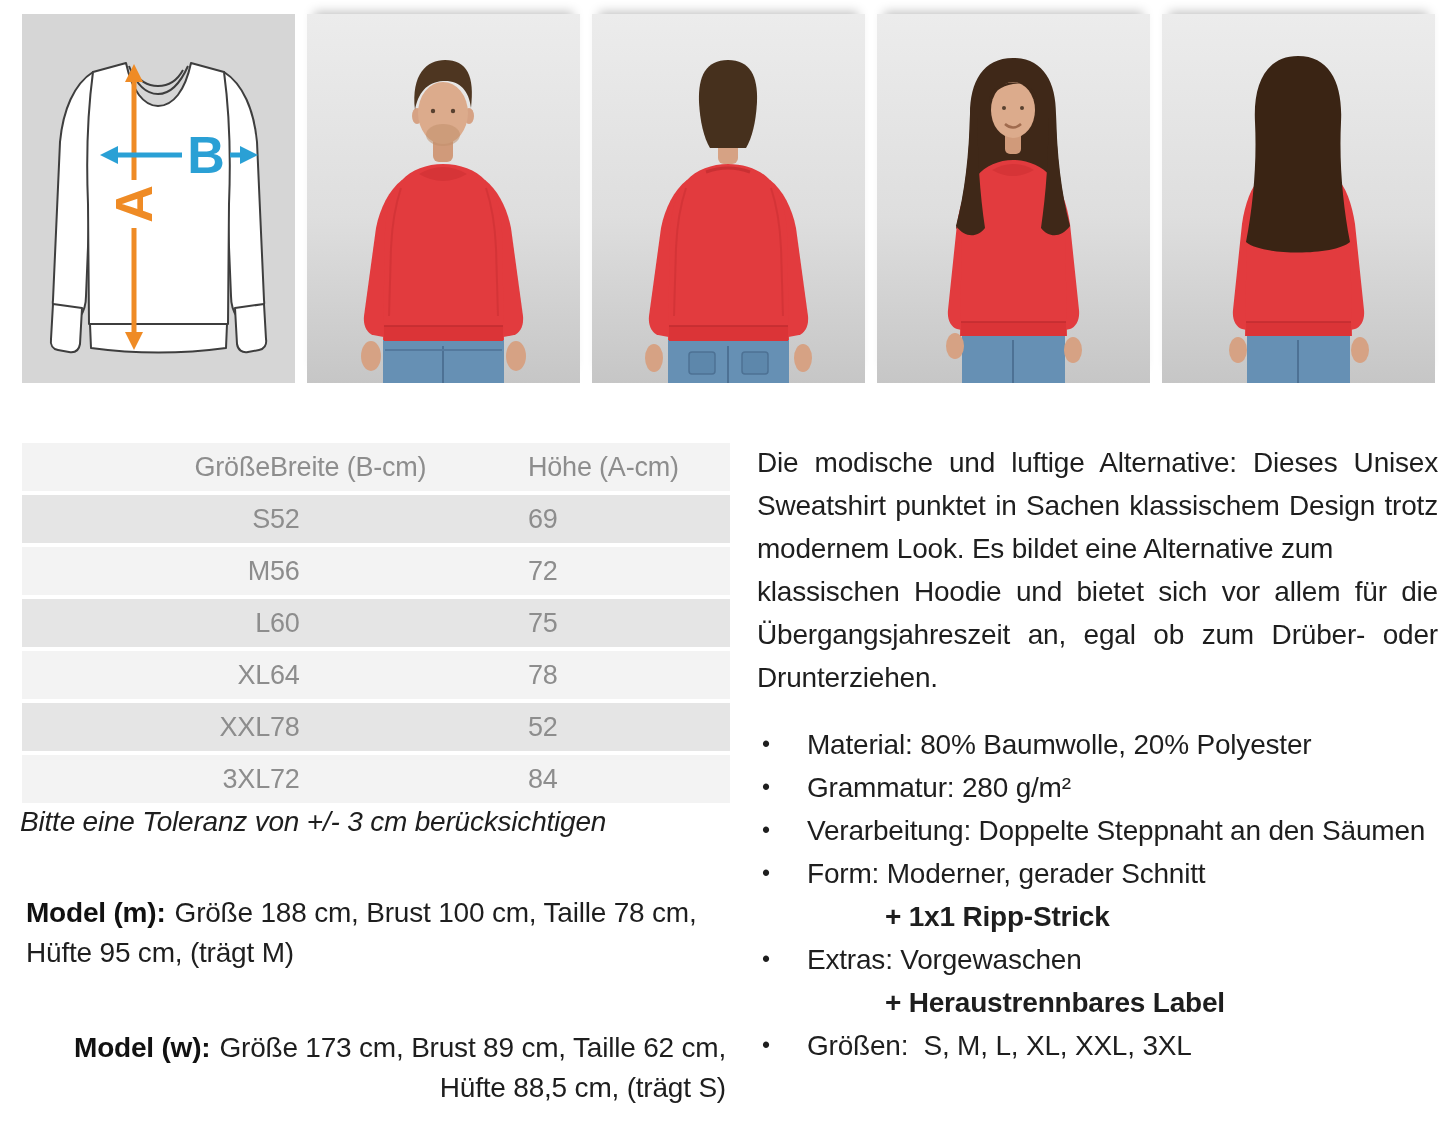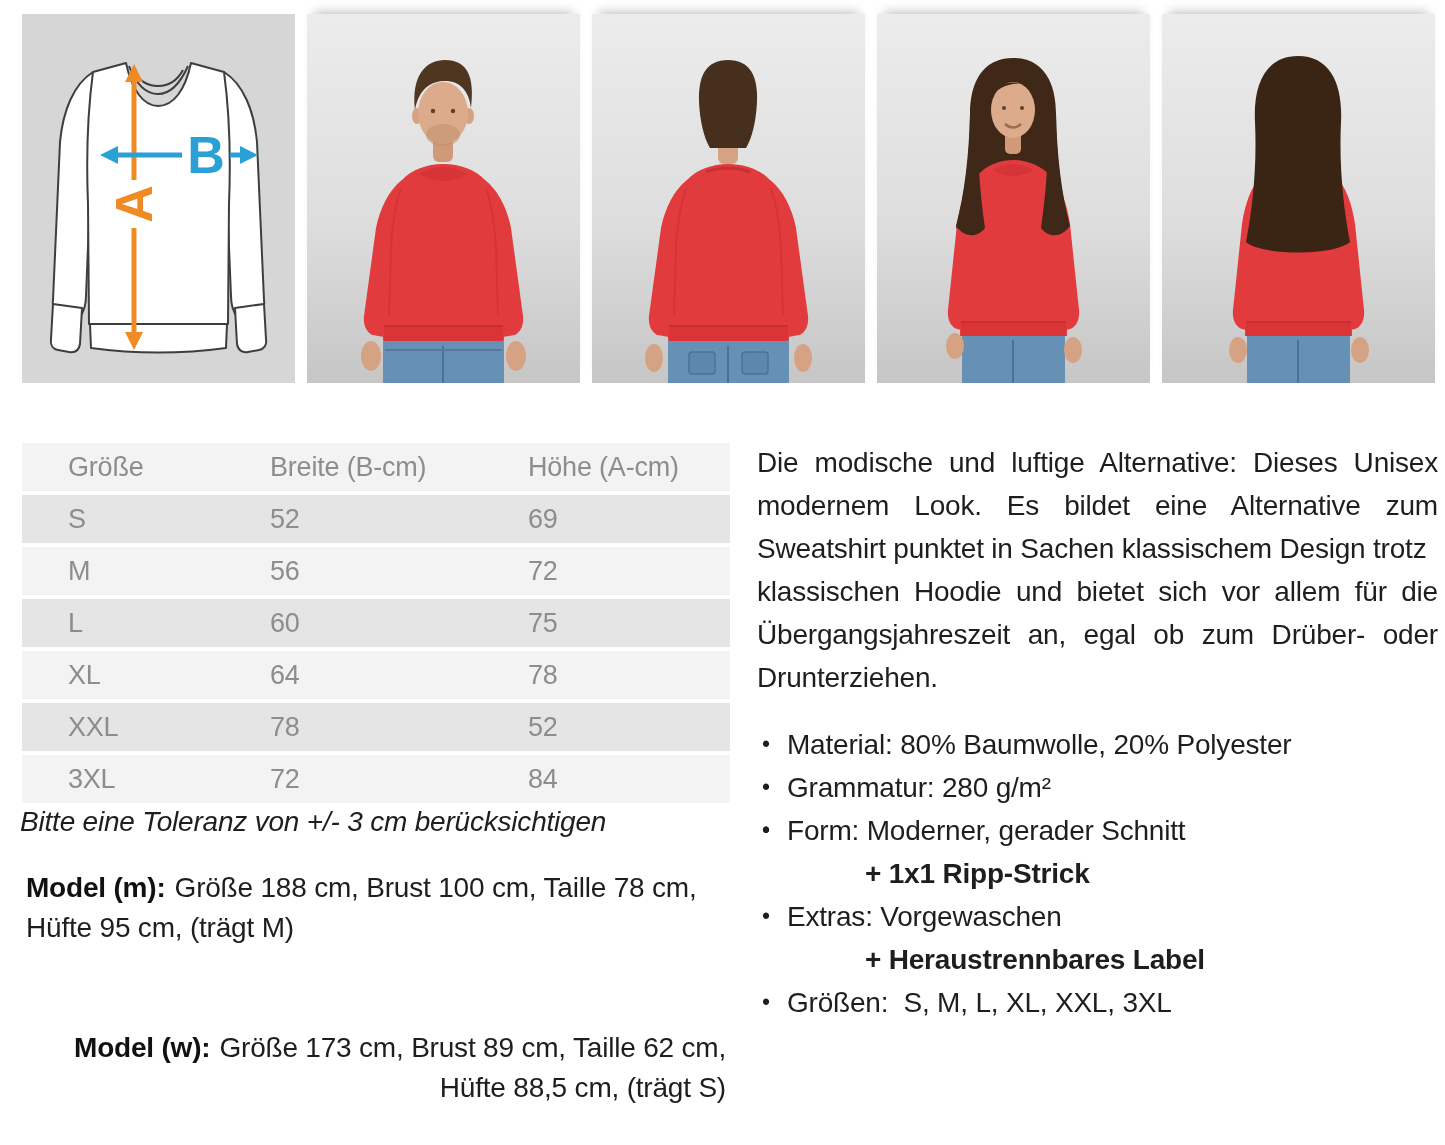--- a/index.html
+++ b/index.html
@@ -10,41 +10,41 @@
   .panel{position:absolute;top:14px;width:273px;height:369px;}
   .photo{box-shadow:0 -9px 10px -7px rgba(0,0,0,.25);}
   .panel svg{display:block;width:273px;height:369px;}
 
   
   .table{position:absolute;left:22px;top:443px;width:708px;}
   .trow{display:flex;align-items:center;height:48px;margin-bottom:4px;background:#f3f3f3;
         font-size:27px;color:#8d8d8d;}
   .trow.dark{background:#e5e5e5;}
   .c{box-sizing:border-box;}
-  .c1{width:248px;padding-left:46px;}
+  .c1{width:248px;padding-left:46px;text-align:right;}
   .c2{width:258px;}
   .c3{flex:1;}
 
   .note{position:absolute;left:20px;top:806px;font-size:28px;color:#1e1e1e;font-style:italic;}
 
   .model{position:absolute;left:26px;width:700px;margin:0;font-size:28px;line-height:40px;color:#1e1e1e;}
   .model b{margin-right:9px;color:#111;}
-  .model-m{top:868px;}
+  .model-m{top:893px;}
   .model-w{top:1028px;text-align:right;}
 
   
   .desc{position:absolute;left:757px;top:441px;width:681px;font-size:28px;line-height:43px;}
   .dline{text-align:justify;text-align-last:justify;}
   .dline:nth-child(3),.dline:nth-child(6){text-align-last:left;}
 
   .features{position:absolute;left:757px;top:723px;width:681px;font-size:28px;line-height:43px;}
   .feat{position:relative;padding-left:30px;}
   .feat .dot{position:absolute;left:5px;top:0;font-size:23px;}
   .feat.cont{padding-left:108px;font-weight:bold;}
-  .ftext{white-space:pre-wrap;}
+  .ftext{white-space:pre-wrap;margin-left:20px;}
 </style>
 </head>
 <body>
 
 <div id="page">
 
   <div class="panel" style="left:22px">
     <svg viewBox="0 0 273 369">
       <rect width="273" height="369" fill="#d6d6d6"></rect>
 
@@ -237,31 +237,31 @@
 
   <p class="model model-m">
     <b>Model (m):</b><span>Größe 188 cm, Brust 100 cm, Taille 78 cm, Hüfte 95 cm, (trägt M)</span>
   </p>
   <p class="model model-w">
     <b>Model (w):</b><span>Größe 173 cm, Brust 89 cm, Taille 62 cm, Hüfte 88,5 cm, (trägt S)</span>
   </p>
 
   <div class="desc">
     <div class="dline">Die modische und luftige Alternative: Dieses Unisex</div>
+    <div class="dline">Sweatshirt punktet in Sachen klassischem Design trotz</div>
     <div class="dline">modernem Look. Es bildet eine Alternative zum</div>
-    <div class="dline">Sweatshirt punktet in Sachen klassischem Design trotz</div>
     <div class="dline">klassischen Hoodie und bietet sich vor allem für die</div>
     <div class="dline">Übergangsjahreszeit an, egal ob zum Drüber- oder</div>
     <div class="dline">Drunterziehen.</div>
   </div>
 
   <div class="features">
     <div class="feat"><span class="dot">•</span><span class="ftext">Material: 80% Baumwolle, 20% Polyester</span></div>
     <div class="feat"><span class="dot">•</span><span class="ftext">Grammatur: 280 g/m²</span></div>
-    <div class="feat"><span class="dot">•</span></div>
+    <div class="feat"><span class="dot">•</span><span class="ftext">Verarbeitung: Doppelte Steppnaht an den Säumen</span></div>
     <div class="feat"><span class="dot">•</span><span class="ftext">Form: Moderner, gerader Schnitt</span></div>
     <div class="feat cont"><span class="ftext">+ 1x1 Ripp-Strick</span></div>
     <div class="feat"><span class="dot">•</span><span class="ftext">Extras: Vorgewaschen</span></div>
     <div class="feat cont"><span class="ftext">+ Heraustrennbares Label</span></div>
     <div class="feat"><span class="dot">•</span><span class="ftext">Größen:  S, M, L, XL, XXL, 3XL</span></div>
   </div>
 
 </div>
 
 </body></html>

